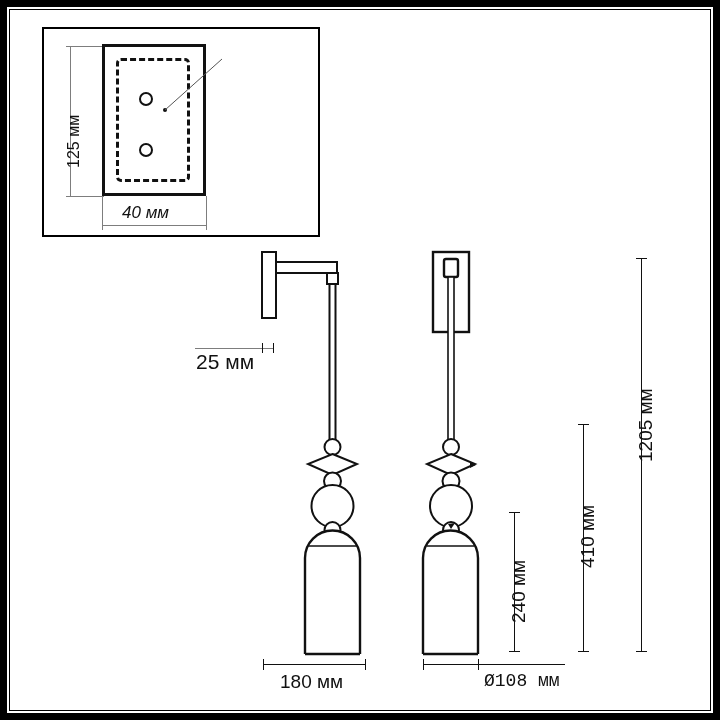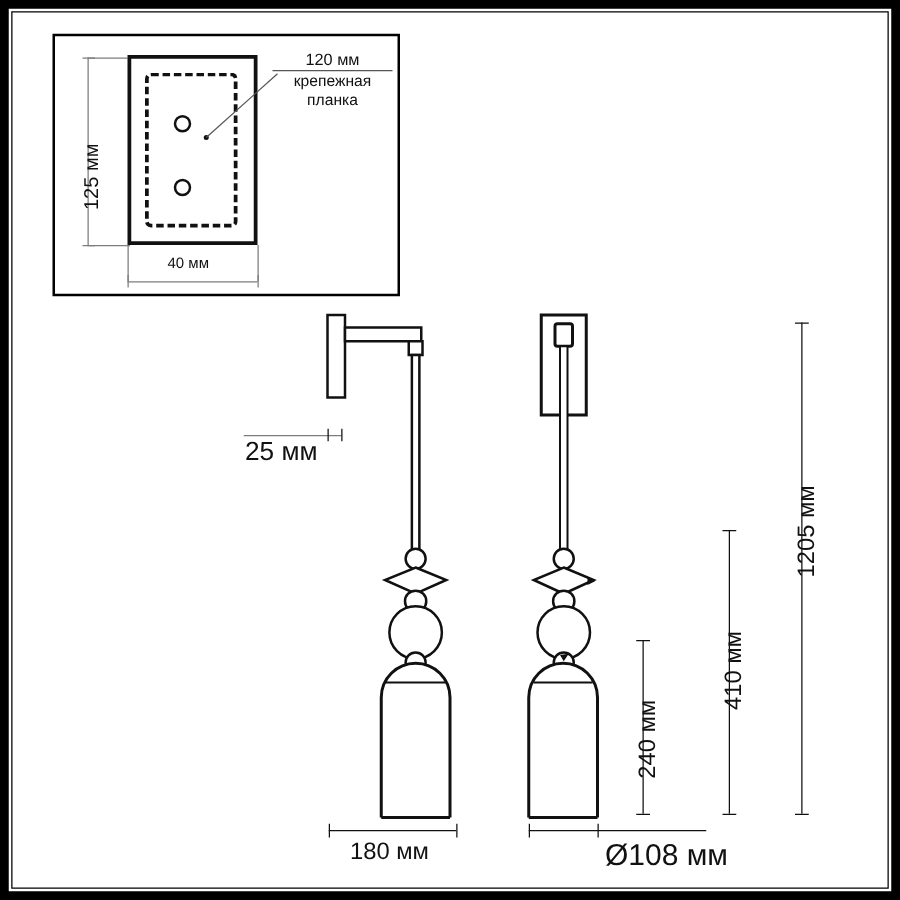--- a/index.html
+++ b/index.html
@@ -127,37 +127,32 @@
   <div class="tick-h" style="left:66px; top:196px; width:10px; border-top-color:#7d7d7d;"></div>
   <div class="rule-h" style="left:70px; top:46px; width:34px;"></div>
   <div class="rule-h" style="left:70px; top:196px; width:34px;"></div>
   <div class="dim-label rot" style="left:66px; top:168px; font-size:16px;">125 мм</div>
 
   <div class="rule-h" style="left:102px; top:225px; width:104px;"></div>
   <div class="tick-v" style="left:102px; top:220px; height:10px; border-left-color:#7d7d7d;"></div>
   <div class="tick-v" style="left:206px; top:220px; height:10px; border-left-color:#7d7d7d;"></div>
   <div class="rule-v" style="left:102px; top:196px; height:29px;"></div>
   <div class="rule-v" style="left:206px; top:196px; height:29px;"></div>
-  <div class="dim-label" style="left:134px; top:204px; font-size:12px;">40 мм</div>
+  <div class="dim-label" style="left:122px; top:204px; font-size:17px;font-style:italic;">40 мм</div>
 
   <div class="plate-solid"></div>
   <div class="plate-dashed"></div>
   <div class="screw-hole h1"></div>
   <div class="screw-hole h2"></div>
 
   <div class="leader-dot" style="left:163px; top:108px;"></div>
   <svg width="120" height="80" style="position:absolute; left:160px; top:55px;">
     <line x1="5" y1="55" x2="62" y2="4" stroke="#555555" stroke-width="1"></line>
   </svg>
 
-  <div class="callout" style="left:218px; top:40px; width:96px; font-size:13px;">
-    <span class="cap">120 мм</span>
-    <span class="sub" style="font-size:12.5px;">крепежная</span>
-    <span class="sub" style="font-size:12.5px;">планка</span>
-  </div>
 
   <div class="lamp" style="left:250px; top:248px;">
     <svg width="130" height="410" viewBox="0 0 130 410">
       <g fill="#ffffff" stroke="#111111" stroke-width="2">
 
         <rect x="12" y="4" width="14" height="66"></rect>
 
         <rect x="26" y="14" width="61" height="11"></rect>
 
         <rect x="77" y="25" width="11" height="11"></rect>
@@ -222,21 +217,21 @@
   </div>
 
   <div class="rule-h dark" style="left:263px; top:664px; width:102px;"></div>
   <div class="tick-v" style="left:263px; top:659px; height:11px;"></div>
   <div class="tick-v" style="left:365px; top:659px; height:11px;"></div>
   <div class="dim-label" style="left:280px; top:672px; font-size:19px;">180 мм</div>
 
   <div class="rule-h dark" style="left:423px; top:664px; width:142px;"></div>
   <div class="tick-v" style="left:423px; top:659px; height:11px;"></div>
   <div class="tick-v" style="left:478px; top:659px; height:11px;"></div>
-  <div class="dim-label" style="left:484px; top:672px; font-size:24px;">Ø108 мм</div>
+  <div class="dim-label" style="left:484px; top:672px; font-size:18px;font-family:Liberation Mono, monospace;">Ø108 мм</div>
 
   <div class="rule-v dark" style="left:514px; top:512px; height:139px;"></div>
   <div class="tick-h" style="left:509px; top:512px; width:11px;"></div>
   <div class="tick-h" style="left:509px; top:651px; width:11px;"></div>
   <div class="dim-label rot" style="left:509px; top:623px; font-size:19px;">240 мм</div>
 
   <div class="rule-v dark" style="left:583px; top:424px; height:227px;"></div>
   <div class="tick-h" style="left:578px; top:424px; width:11px;"></div>
   <div class="tick-h" style="left:578px; top:651px; width:11px;"></div>
   <div class="dim-label rot" style="left:578px; top:568px; font-size:19px;">410 мм</div>

